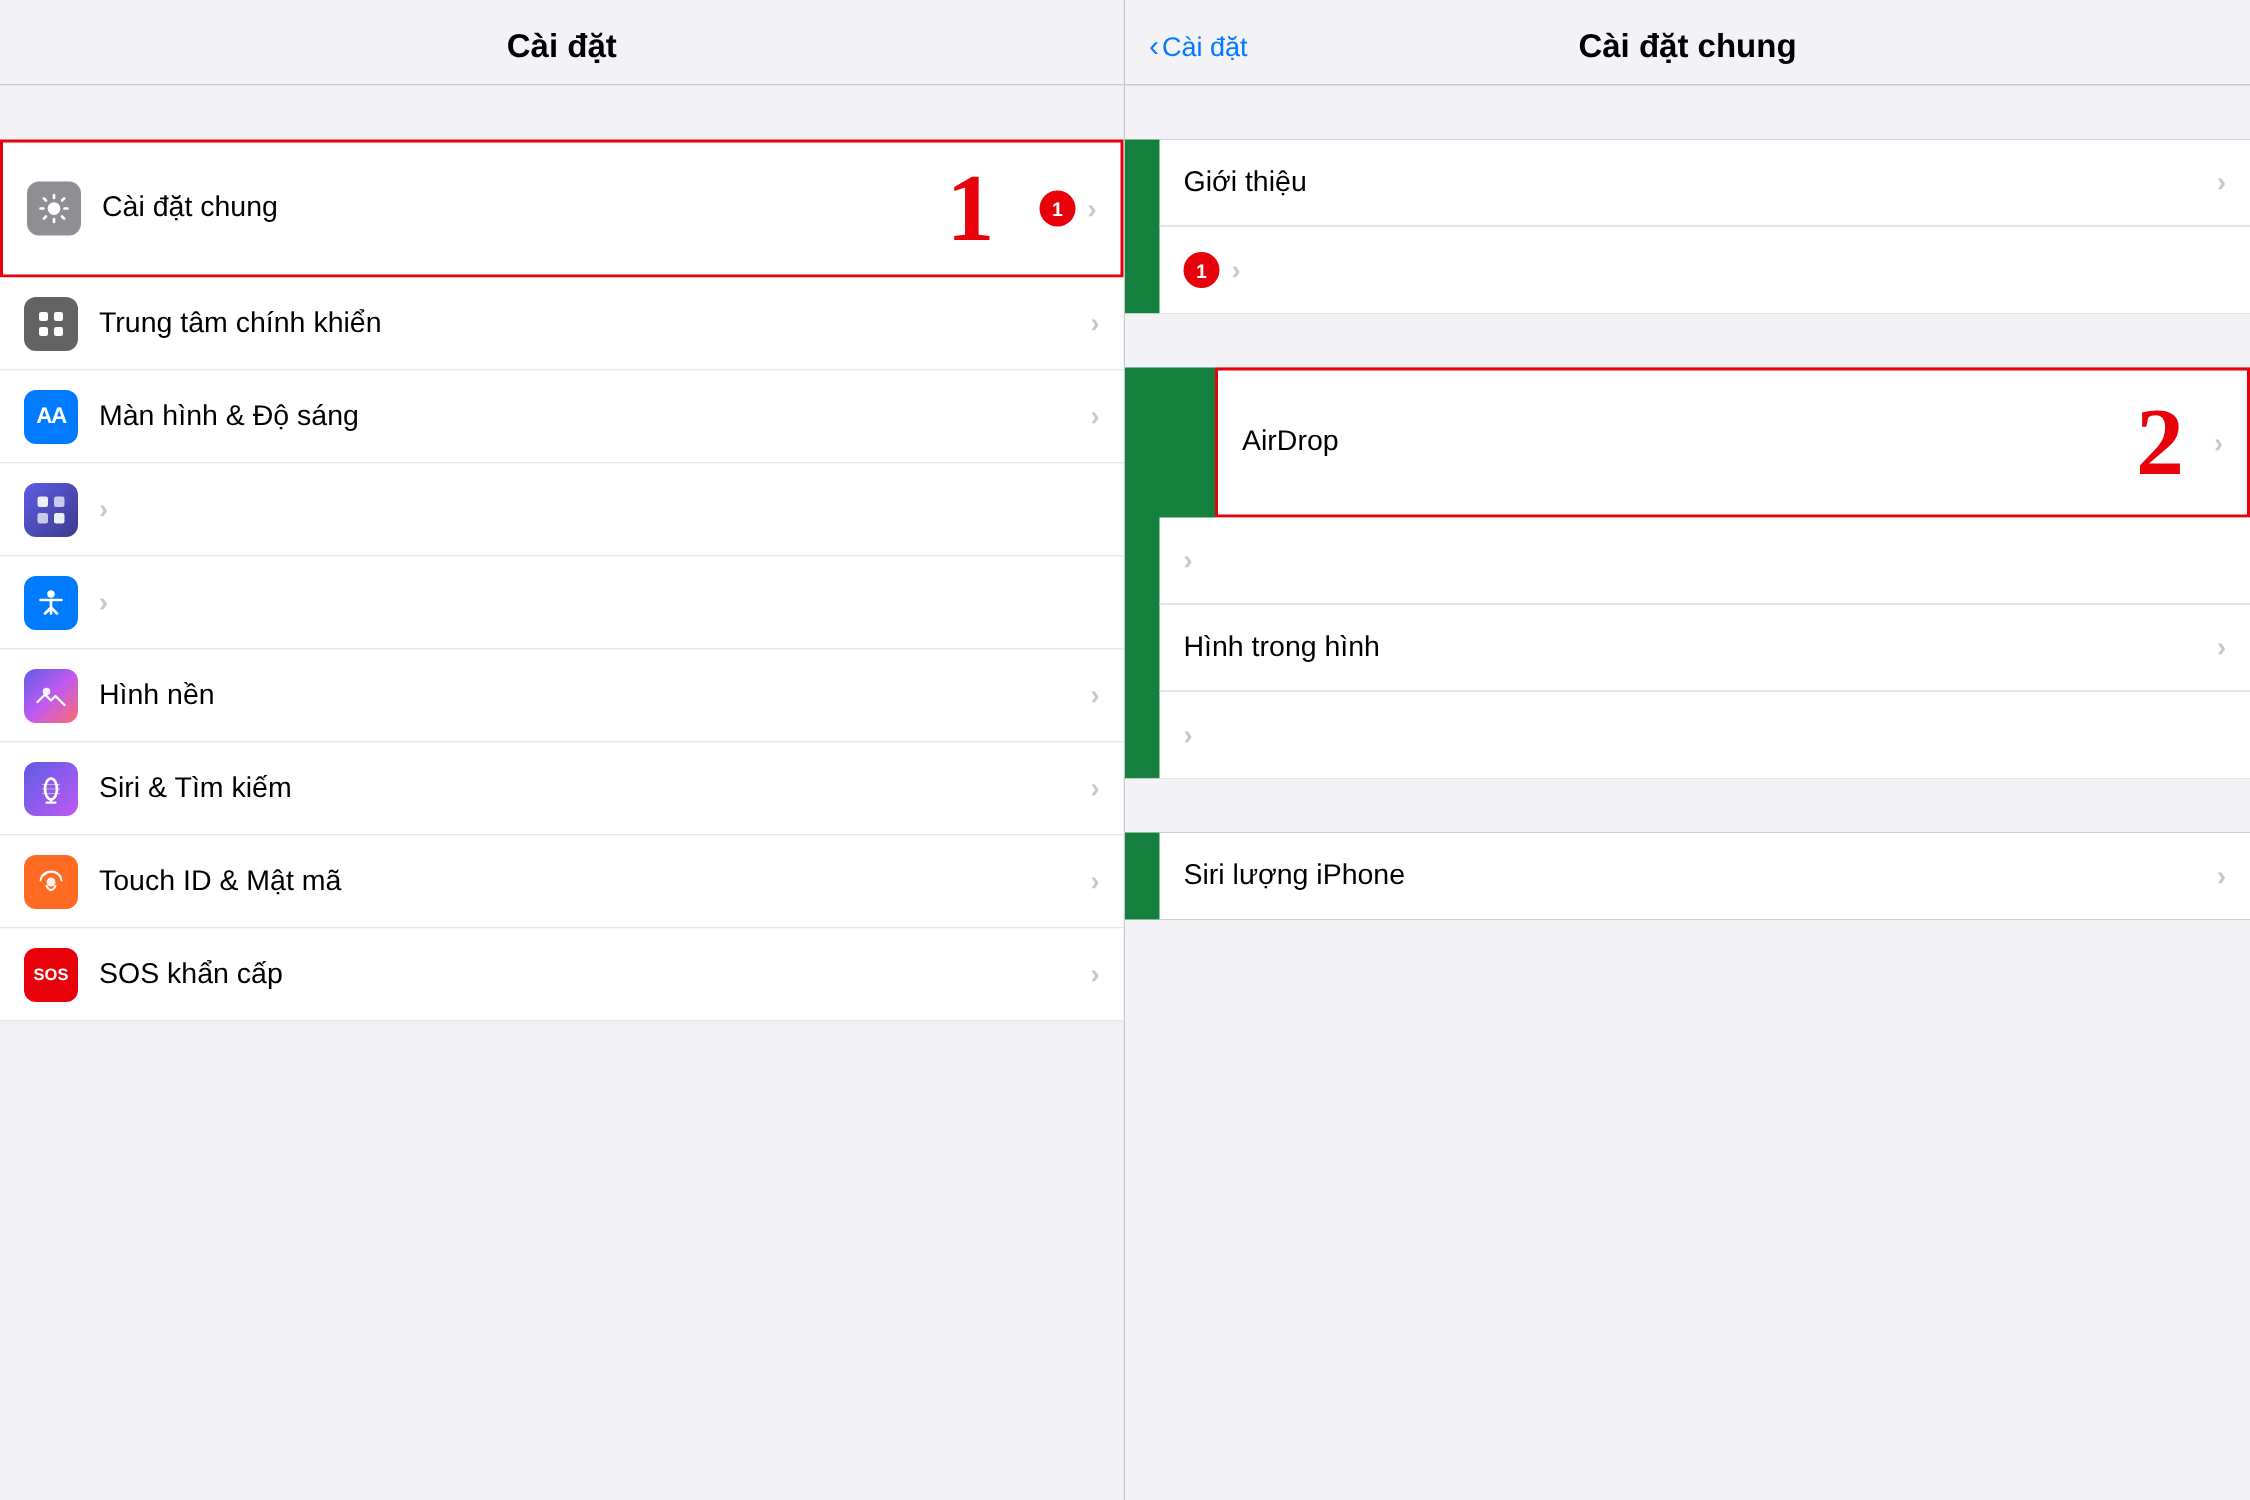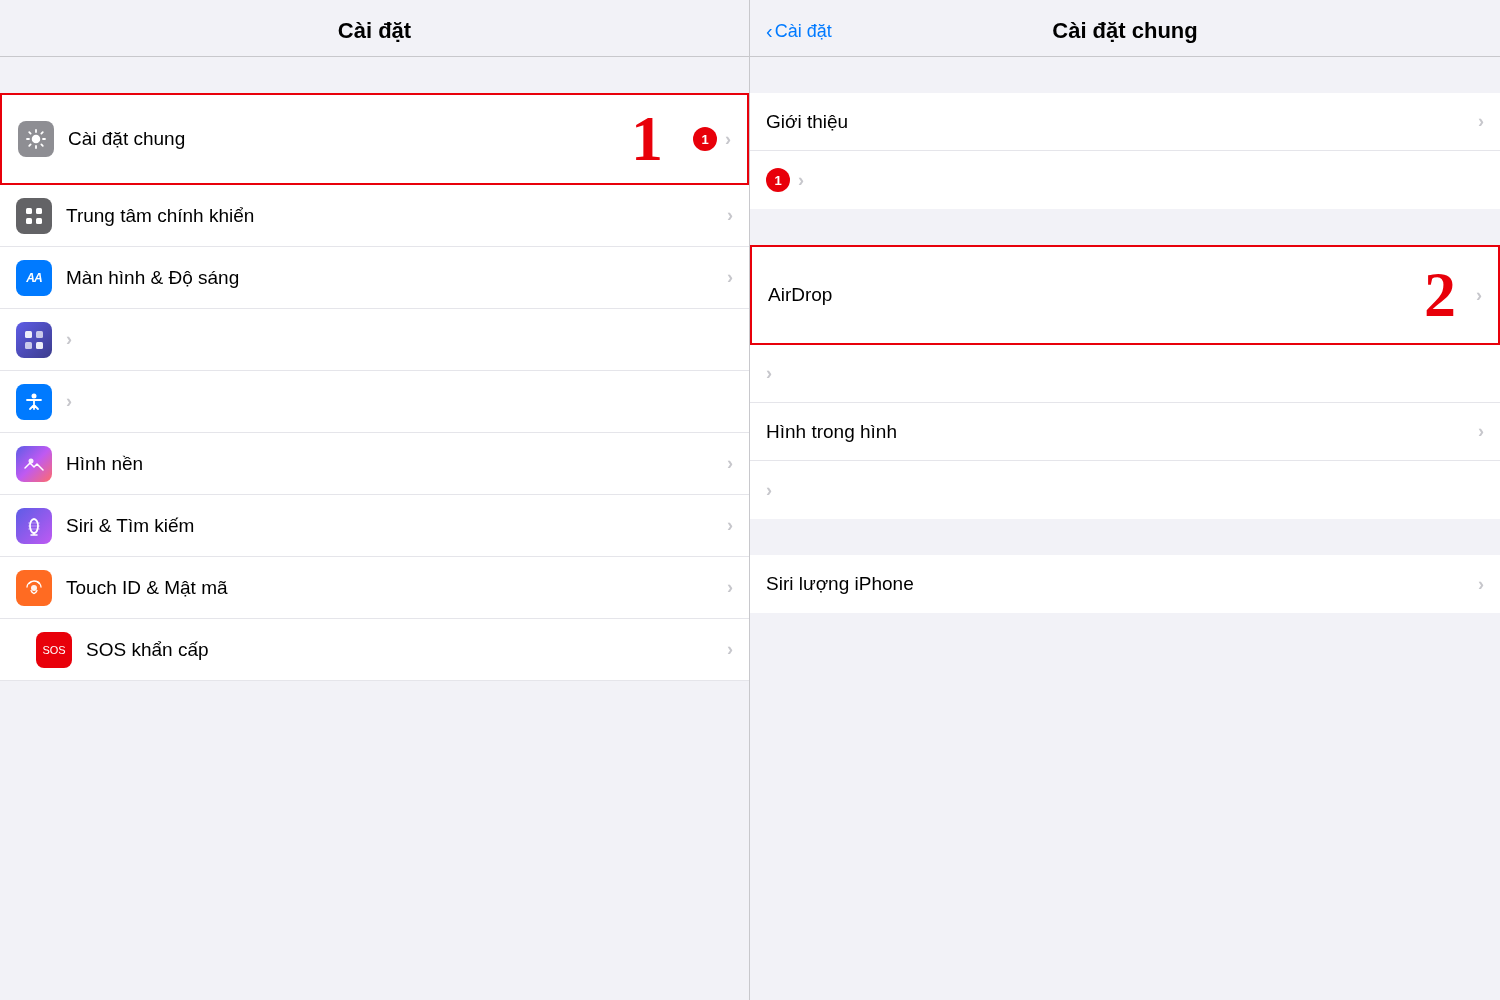--- a/index.html
+++ b/index.html
@@ -125,42 +125,44 @@
       margin-right: 2px;
     }
 
     .right-header .header-title {
       font-size: 22px;
       font-weight: 600;
       color: #000;
     }
 
     .right-group {
-      background: #14b8a6;
+      background: #15803d;
       margin-top: 0;
+      padding-left: 23px;
     }
 
     .right-group-gap {
       height: 36px;
       background: #f2f2f7;
     }
 
     .right-item {
       background: #fff;
       display: flex;
       align-items: center;
       padding: 16px 16px;
       border-bottom: 1px solid #e5e5ea;
       min-height: 58px;
       cursor: pointer;
       position: relative;
     }
 
     .right-item.highlighted {
       border: 2.5px solid #e8000a;
+      margin-left: 37px;
     }
 
     .right-item .item-label {
       flex: 1;
       font-size: 19px;
       color: #000;
     }
 
     .right-item .badge {
       width: 24px;
@@ -239,21 +241,21 @@
           <rect x="12" y="2" width="6" height="6" rx="1.5" fill="white"></rect>
           <rect x="2" y="12" width="6" height="6" rx="1.5" fill="white"></rect>
           <rect x="12" y="12" width="6" height="6" rx="1.5" fill="white"></rect>
         </svg>
       </div>
       <span class="item-label">Trung tâm chính khiển</span>
       <span class="chevron">›</span>
     </div>
 
     <div class="settings-item">
-      <div class="icon-wrap icon-blue" style="font-size:12px; font-weight:700; color:white; letter-spacing:-1px;font-style:italic;">AA</div>
+      <div class="icon-wrap icon-blue" style="font-size:15px; font-weight:700; color:white; letter-spacing:-1px;">AA</div>
       <span class="item-label">Màn hình &amp; Độ sáng</span>
       <span class="chevron">›</span>
     </div>
 
     <div class="settings-item">
       <div class="icon-wrap" style="background: linear-gradient(135deg, #5e5ce6, #3c3c8c);">
         <svg width="22" height="22" viewBox="0 0 22 22" fill="none">
           <rect x="2" y="2" width="7" height="7" rx="1.5" fill="white" opacity="0.9"></rect>
           <rect x="13" y="2" width="7" height="7" rx="1.5" fill="white" opacity="0.7"></rect>
           <rect x="2" y="13" width="7" height="7" rx="1.5" fill="white" opacity="0.7"></rect>
@@ -305,21 +307,21 @@
           <path d="M18 10c-.2-2.5-2-4.5-4.5-5.5" stroke="white" stroke-width="1.3" stroke-linecap="round" fill="none"></path>
           <path d="M8 13.5c.5 1.5 1.5 2.5 3 3" stroke="white" stroke-width="1.3" stroke-linecap="round" fill="none"></path>
           <path d="M14 13.5c-.5 1.5-1.5 2.5-3 3" stroke="white" stroke-width="1.3" stroke-linecap="round" fill="none"></path>
         </svg>
       </div>
       <span class="item-label">Touch ID &amp; Mật mã</span>
       <span class="chevron">›</span>
     </div>
 
     <div class="settings-item">
-      <div class="icon-wrap icon-sos" style="font-size:11px; font-weight:400; letter-spacing:0; color:white;margin-left:20px;">SOS</div>
+      <div class="icon-wrap icon-sos" style="font-size:11px; font-weight:700; letter-spacing:0; color:white;">SOS</div>
       <span class="item-label">SOS khẩn cấp</span>
       <span class="chevron">›</span>
     </div>
   </div>
 </div>
 
 <div class="right-panel">
   <div class="right-header">
     <div class="back-btn">
       <span class="back-chevron">‹</span>

